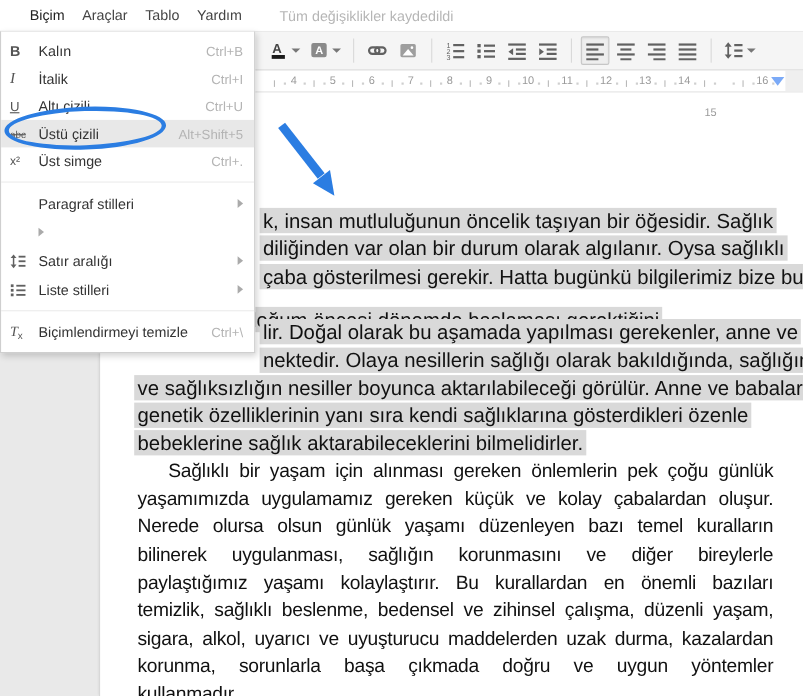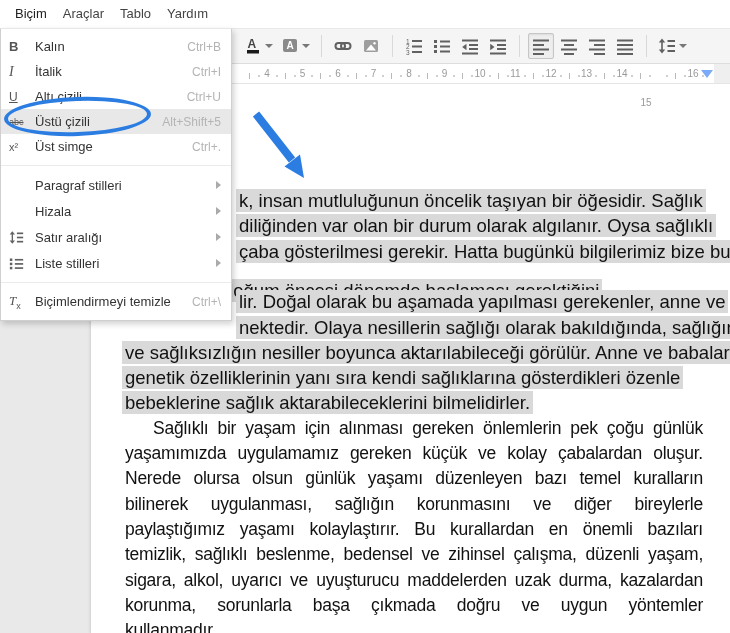--- a/index.html
+++ b/index.html
@@ -1,20 +1,20 @@
 <!DOCTYPE html>
 <html><head>
 <meta charset="utf-8">
 <style>
   * { margin:0; padding:0; box-sizing:border-box; }
   html,body { width:730px; height:633px; overflow:hidden; }
   body { font-family:"Liberation Sans", sans-serif; background:#fff; position:relative; }
 
   
-  .menubar { position:absolute; left:0; top:0; width:730px; height:28px; background:#fff; display:flex; align-items:center; padding-left:7px; z-index:5; }
+  .menubar { position:absolute; left:0; top:0; width:730px; height:28px; background:#fff; display:flex; align-items:center; padding-left:19px; z-index:5; }
   .menubar-item { font-size:13px; color:#444; padding:0 8px; height:28px; line-height:28px; cursor:default; }
   .menubar-item.open { color:#222; }
   .save-status { font-size:13px; color:#b6b6b6; margin-left:26px; }
 
   
   .toolbar { position:absolute; left:0; top:28px; width:730px; height:36px; background:#f5f5f5; border-top:1px solid #e9e9e9; border-bottom:1px solid #ddd; display:flex; align-items:center; padding-left:240px; z-index:4; }
   .tb-btn { height:26px; min-width:26px; display:flex; align-items:center; justify-content:center; margin:0 1px; border:1px solid transparent; border-radius:2px; padding:0 2px; }
   .tb-btn.active { background:#eee; border:1px solid #c6c6c6; box-shadow:inset 0 1px 2px rgba(0,0,0,.08); }
   .tb-caret { width:0; height:0; border-left:4px solid transparent; border-right:4px solid transparent; border-top:4px solid #777; margin-left:3px; }
   .tb-sep { width:1px; height:22px; background:#d9d9d9; margin:0 7px; }
@@ -62,20 +62,21 @@
 </head>
 <body>
 
 <div class="menubar">
   <div id="menubar-items" style="display:flex;">
       <div class="menubar-item open">Biçim</div>
       <div class="menubar-item">Araçlar</div>
       <div class="menubar-item">Tablo</div>
       <div class="menubar-item">Yardım</div>
     </div>
+  <span class="save-status">Tüm değişiklikler kaydedildi</span>
 </div>
 
 <div class="toolbar" id="toolbar">
     <div class="tb-btn">
       <svg width="18" height="18" viewBox="0 0 18 18">
         <text x="3.5" y="11" font-size="12" font-weight="bold" fill="#444" font-family="Liberation Sans">A</text>
         <rect x="3" y="13" width="12" height="3.5" fill="#1a1a1a"></rect>
       </svg>
       <span class="tb-caret"></span>
     </div>
@@ -323,21 +324,20 @@
       <span class="menu-shortcut">Ctrl+.</span>
     </div>
     <div class="menu-sep"></div>
     <div class="menu-row tall">
       <span class="menu-icon"></span>
       <span class="menu-label">Paragraf stilleri</span>
       <span class="menu-sub-arrow"></span>
     </div>
     <div class="menu-row tall">
       <span class="menu-icon"></span>
-      <span class="menu-label">Hizala</span>
       <span class="menu-sub-arrow"></span>
     </div>
     <div class="menu-row tall">
       <span class="menu-icon">
         <svg width="15" height="15" viewBox="0 0 18 18">
           <g fill="#616161">
             <polygon points="4,1.5 7.2,5.5 0.8,5.5"></polygon>
             <rect x="3.2" y="5" width="1.6" height="8"></rect>
             <polygon points="4,16.5 0.8,12.5 7.2,12.5"></polygon>
             <rect x="9.5" y="3" width="7.5" height="2"></rect>

